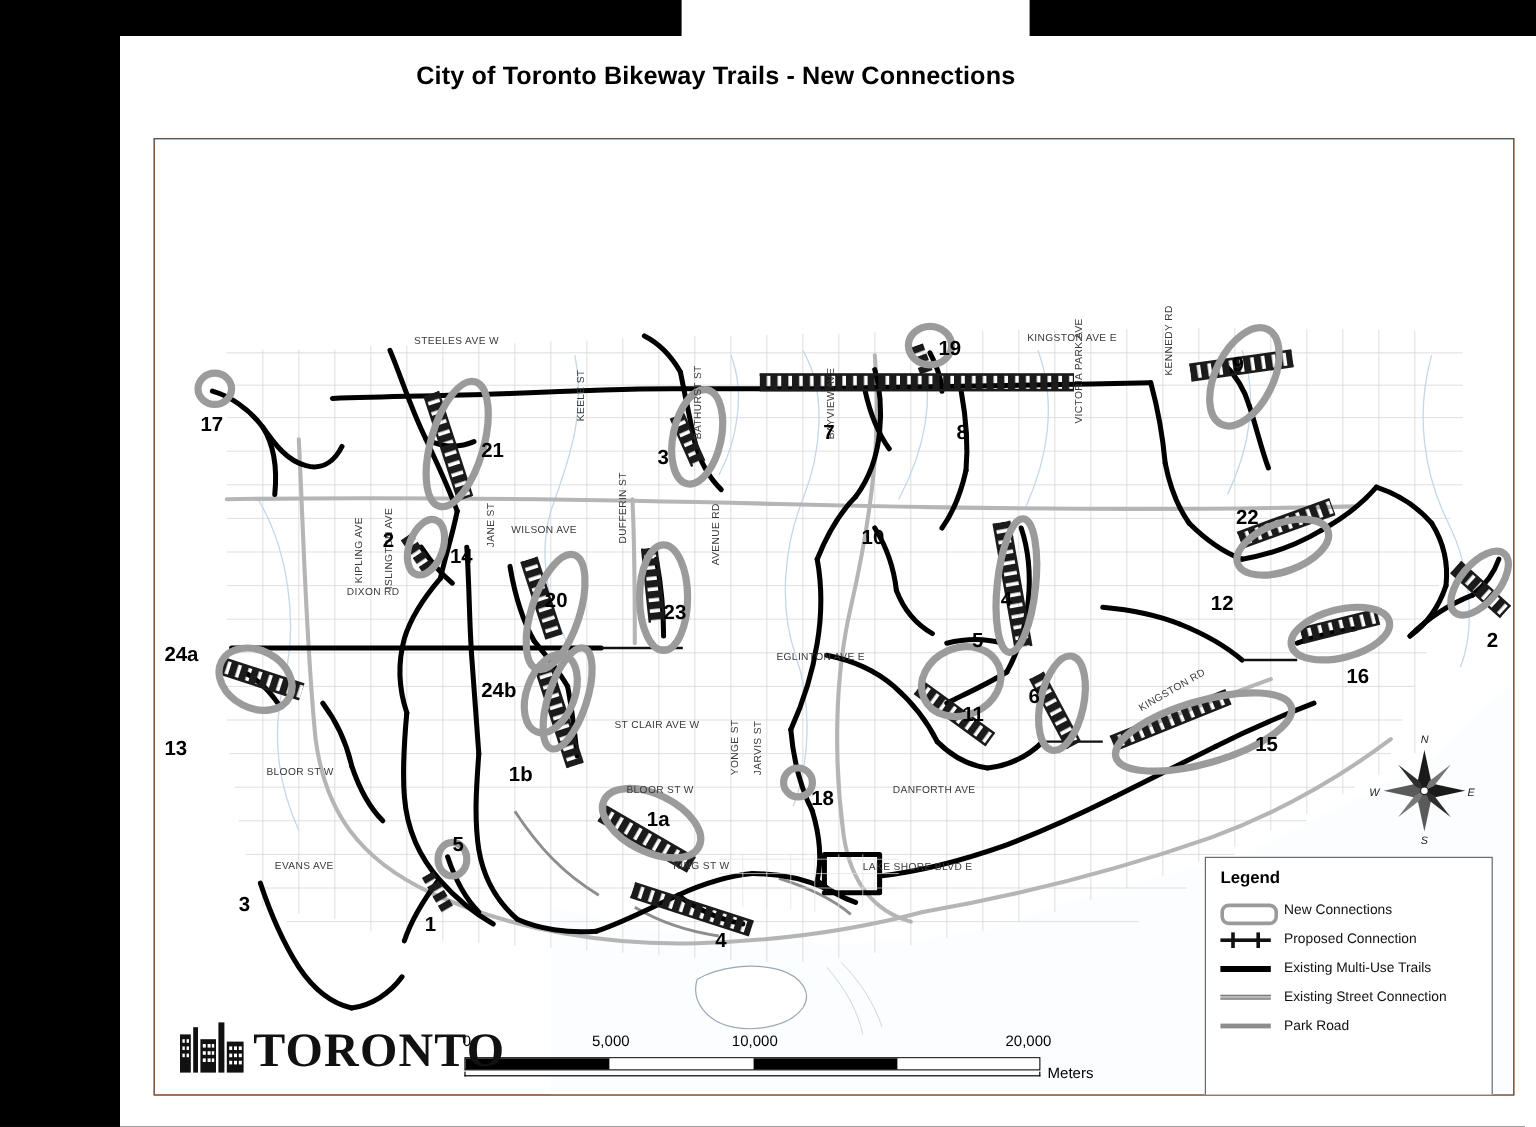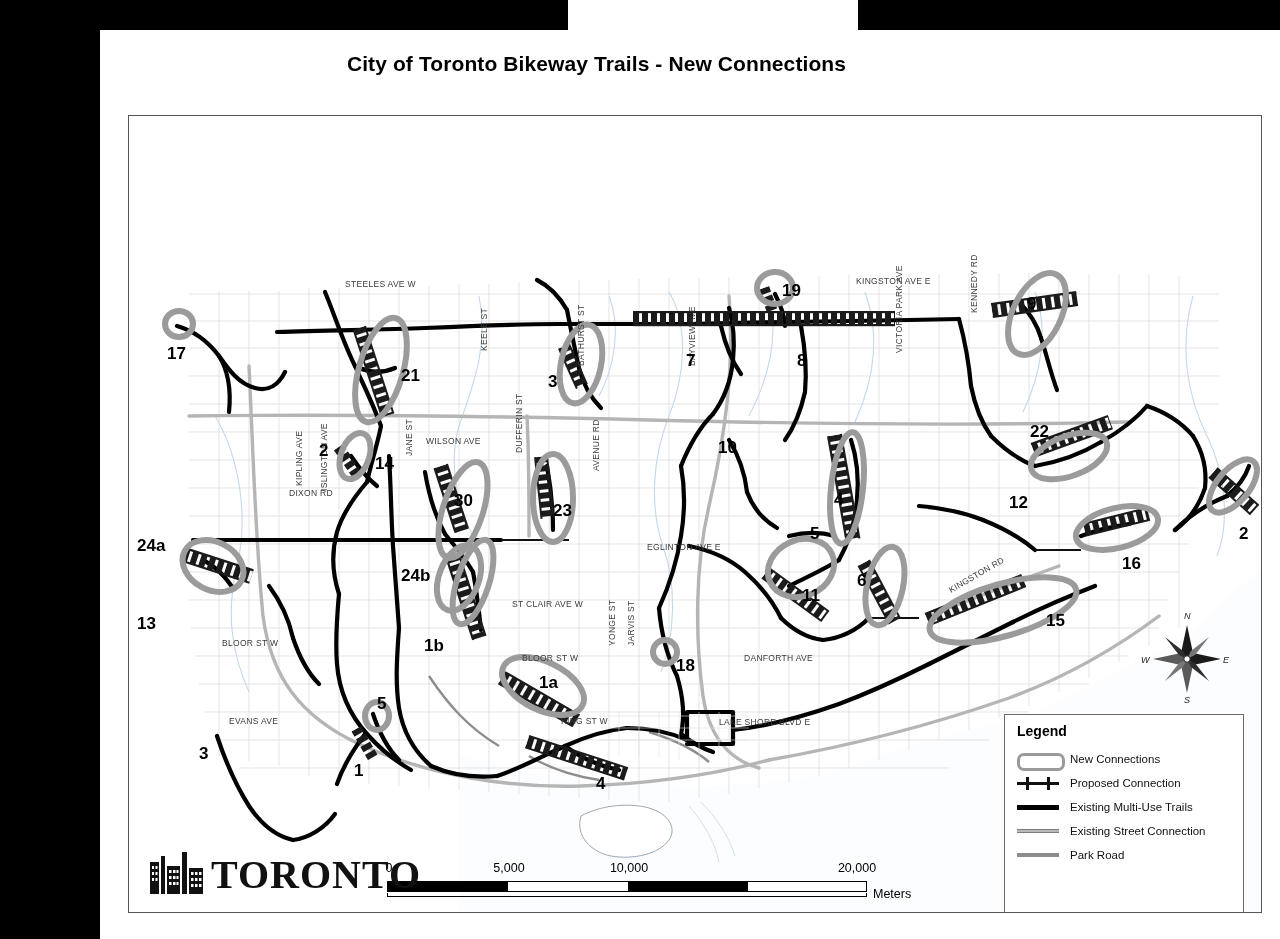--- a/index.html
+++ b/index.html
@@ -731,21 +731,21 @@
       <span class="num-label" style="left:272px;top:250px;">21</span>
       <span class="num-label" style="left:419px;top:256px;">3</span>
       <span class="num-label" style="left:653px;top:165px;">19</span>
       <span class="num-label" style="left:557px;top:235px;">7</span>
       <span class="num-label" style="left:668px;top:235px;">8</span>
       <span class="num-label" style="left:898px;top:178px;">9</span>
       <span class="num-label" style="left:190px;top:325px;">2</span>
       <span class="num-label" style="left:246px;top:338px;">14</span>
       <span class="num-label" style="left:589px;top:322px;">10</span>
       <span class="num-label" style="left:901px;top:306px;">22</span>
-      <span class="num-label" style="left:325px;top:375px;">30</span>
+      <span class="num-label" style="left:325px;top:375px;">20</span>
       <span class="num-label" style="left:424px;top:385px;">23</span>
       <span class="num-label" style="left:705px;top:374px;">4</span>
       <span class="num-label" style="left:880px;top:377px;">12</span>
       <span class="num-label" style="left:8px;top:420px;">24a</span>
       <span class="num-label" style="left:272px;top:450px;">24b</span>
       <span class="num-label" style="left:681px;top:408px;">5</span>
       <span class="num-label" style="left:1110px;top:408px;">2</span>
       <span class="num-label" style="left:993px;top:438px;">16</span>
       <span class="num-label" style="left:8px;top:498px;">13</span>
       <span class="num-label" style="left:673px;top:470px;">11</span>

